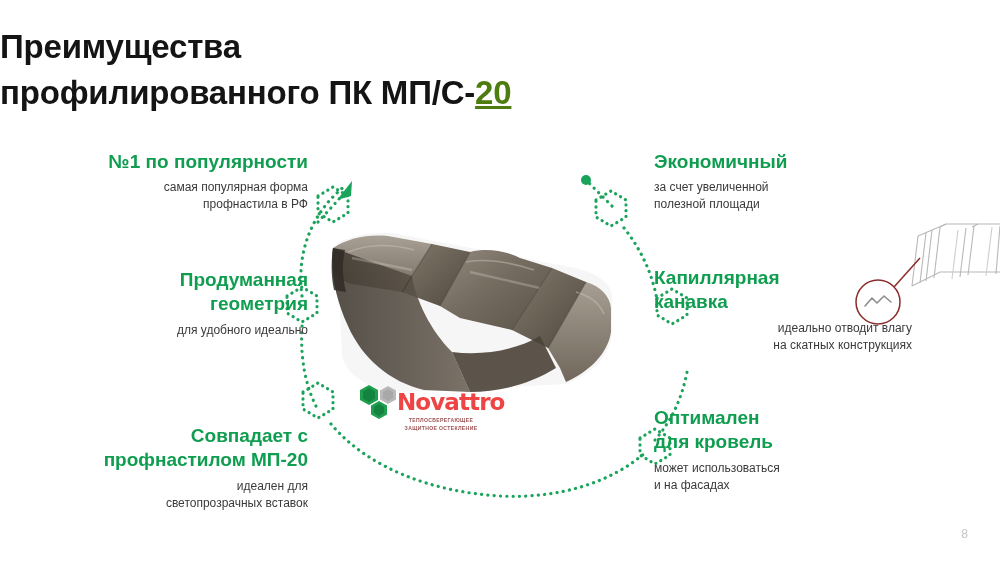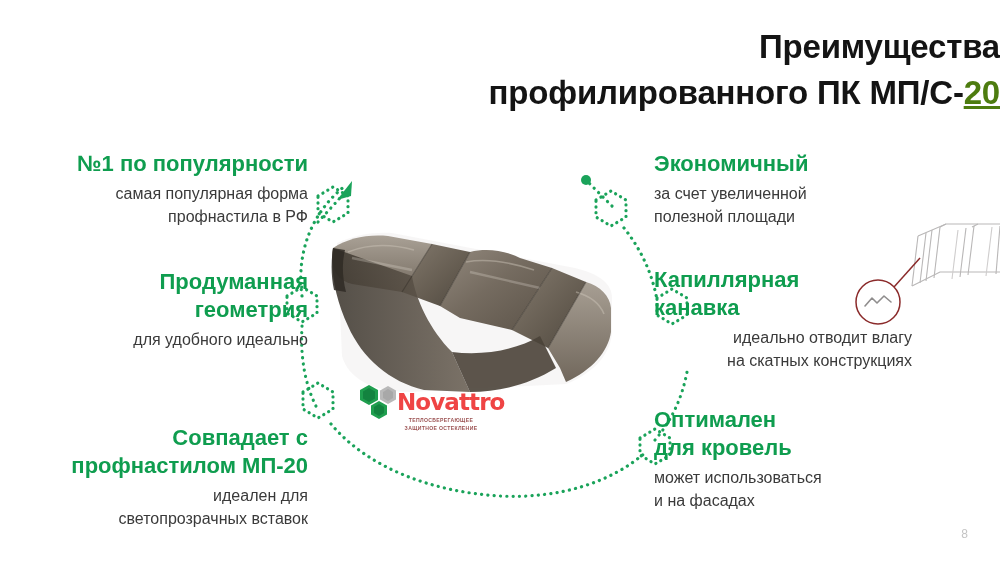--- a/index.html
+++ b/index.html
@@ -22,45 +22,45 @@
     inset: 0;
     background: #ffffff;
   }
 
   
   .title {
     position: absolute;
     left: 0;
     top: 24px;
     width: 1000px;
-    text-align: right;
+    text-align: left;
     font-size: 33px;
     font-weight: bold;
     line-height: 1.38;
     letter-spacing: -0.2px;
     color: #141414;
   }
   .title-line { display: block; }
   .title-accent { color: #4d7c0f; text-decoration: underline; }
 
   
   .feature {
     position: absolute;
   }
   .feature-heading {
     color: #0f9d4f;
     font-weight: bold;
-    font-size: 22px;
+    font-size: 19px;
     line-height: 1.28;
     margin: 0 0 5px 0;
     white-space: pre-line;
   }
   .feature-body {
     color: #3a3a3a;
-    font-size: 16px;
+    font-size: 12px;
     line-height: 1.42;
     margin: 0;
     white-space: pre-line;
   }
 
   .align-right { text-align: right; }
   .align-left  { text-align: left; }
 
   
   .f-popular  { left: 20px;  top: 150px; width: 288px; }

